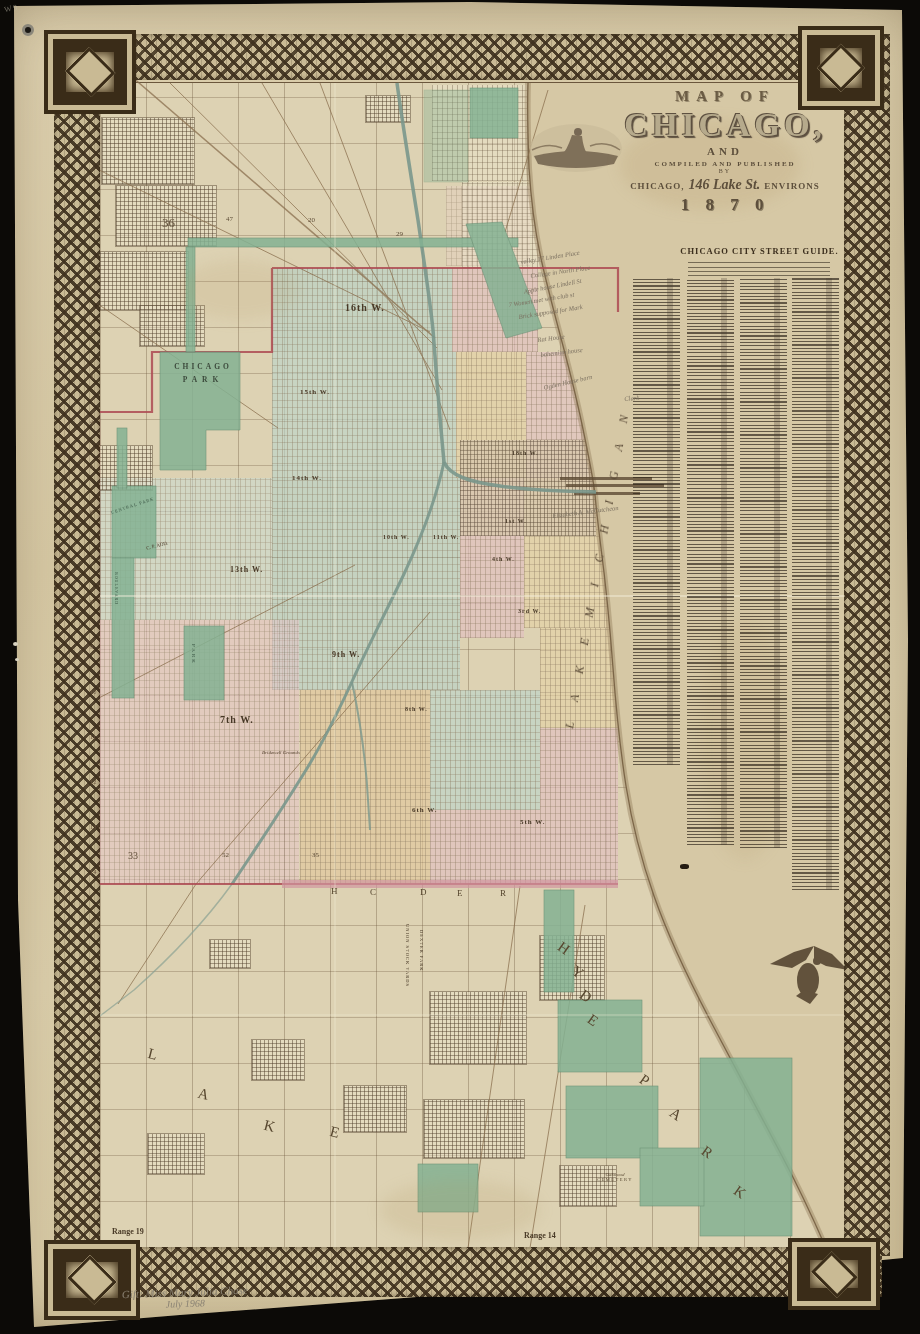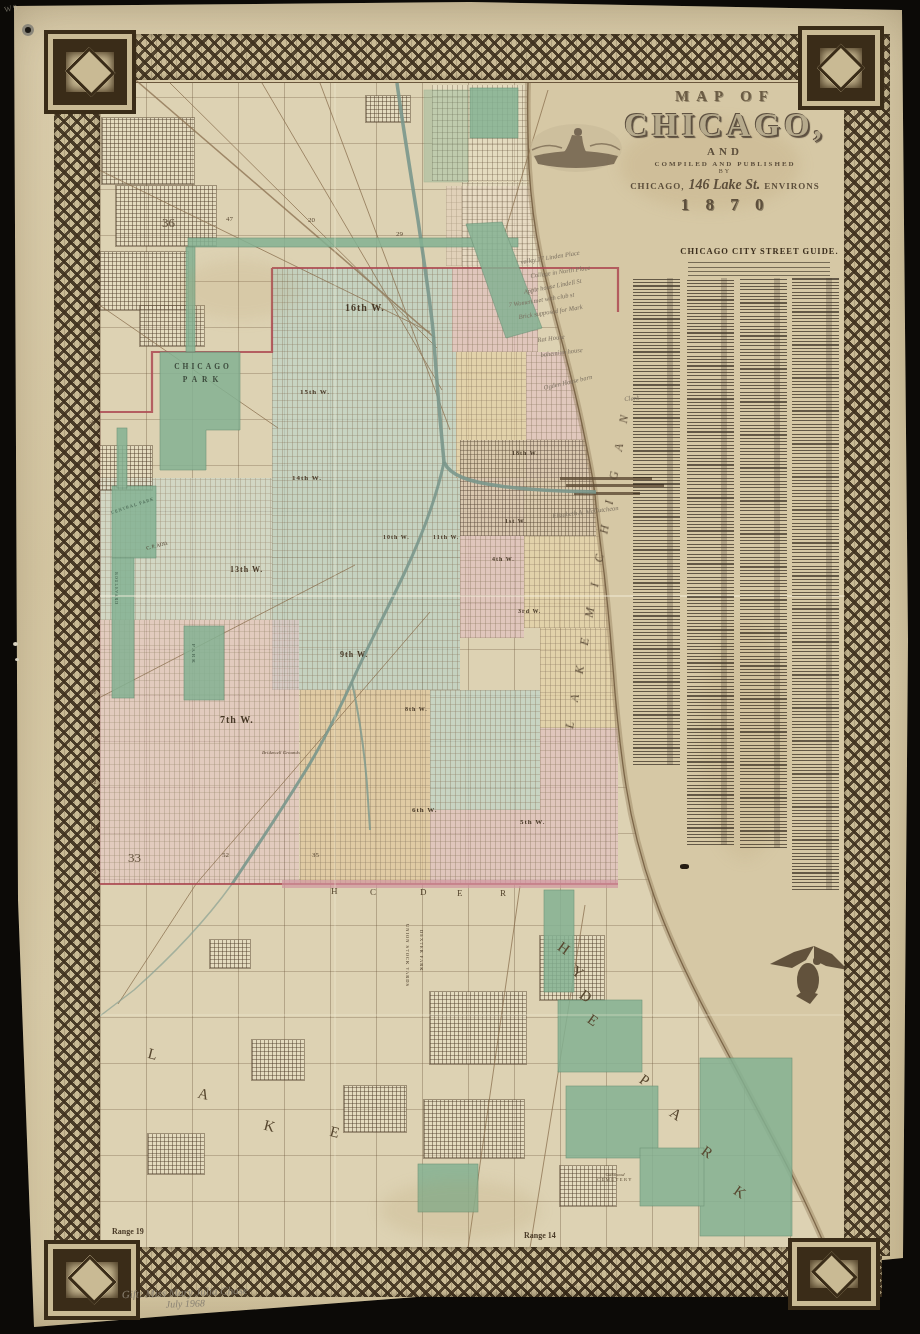--- a/index.html
+++ b/index.html
@@ -224,21 +224,21 @@
       <div class="t" style="position: absolute; left: 345px; top: 302px; font-size: 10px; letter-spacing: 1px; color: rgb(71, 56, 38); font-weight: bold;">16th W.</div>
       <div class="t" style="position: absolute; left: 300px; top: 388px; font-size: 7px; letter-spacing: 1px; color: rgb(71, 56, 38); font-weight: bold;">15th W.</div>
       <div class="t" style="position: absolute; left: 292px; top: 474px; font-size: 7px; letter-spacing: 1px; color: rgb(71, 56, 38); font-weight: bold;">14th W.</div>
       <div class="t" style="position: absolute; left: 230px; top: 565px; font-size: 8px; letter-spacing: 1px; color: rgb(71, 56, 38); font-weight: bold;">13th W.</div>
       <div class="t" style="position: absolute; left: 512px; top: 450px; font-size: 6px; letter-spacing: 1px; color: rgb(71, 56, 38); font-weight: bold;">18th W.</div>
       <div class="t" style="position: absolute; left: 383px; top: 534px; font-size: 6px; letter-spacing: 1px; color: rgb(71, 56, 38); font-weight: bold;">10th W.</div>
       <div class="t" style="position: absolute; left: 433px; top: 534px; font-size: 6px; letter-spacing: 1px; color: rgb(71, 56, 38); font-weight: bold;">11th W.</div>
       <div class="t" style="position: absolute; left: 505px; top: 518px; font-size: 6px; letter-spacing: 1px; color: rgb(71, 56, 38); font-weight: bold;">1st W.</div>
       <div class="t" style="position: absolute; left: 492px; top: 556px; font-size: 6px; letter-spacing: 1px; color: rgb(71, 56, 38); font-weight: bold;">4th W.</div>
       <div class="t" style="position: absolute; left: 518px; top: 608px; font-size: 6px; letter-spacing: 1px; color: rgb(71, 56, 38); font-weight: bold;">3rd W.</div>
-      <div class="t" style="position: absolute; left: 340px; top: 650px; font-size: 8px; letter-spacing: 1px; color: rgb(71, 56, 38); font-weight: bold;">9th W.</div>
+      <div class="t" style="position: absolute; left: 332px; top: 650px; font-size: 8px; letter-spacing: 1px; color: rgb(71, 56, 38); font-weight: bold;">9th W.</div>
       <div class="t" style="position: absolute; left: 405px; top: 706px; font-size: 6px; letter-spacing: 1px; color: rgb(71, 56, 38); font-weight: bold;">8th W.</div>
       <div class="t" style="position: absolute; left: 220px; top: 714px; font-size: 10px; letter-spacing: 1px; color: rgb(71, 56, 38); font-weight: bold;">7th W.</div>
       <div class="t" style="position: absolute; left: 412px; top: 806px; font-size: 7px; letter-spacing: 1px; color: rgb(71, 56, 38); font-weight: bold;">6th W.</div>
       <div class="t" style="position: absolute; left: 520px; top: 818px; font-size: 7px; letter-spacing: 1px; color: rgb(71, 56, 38); font-weight: bold;">5th W.</div>
       <div class="t" style="position: absolute; left: 90px; top: 283px; font-size: 6.5px; color: rgb(107, 87, 64);">1</div>
       <div class="t" style="position: absolute; left: 90px; top: 328px; font-size: 6.5px; color: rgb(107, 87, 64);">2</div>
       <div class="t" style="position: absolute; left: 90px; top: 373px; font-size: 6.5px; color: rgb(107, 87, 64);">3</div>
       <div class="t" style="position: absolute; left: 90px; top: 418px; font-size: 6.5px; color: rgb(107, 87, 64);">4</div>
       <div class="t" style="position: absolute; left: 90px; top: 463px; font-size: 6.5px; color: rgb(107, 87, 64);">5</div>
       <div class="t" style="position: absolute; left: 90px; top: 508px; font-size: 6.5px; color: rgb(107, 87, 64);">6</div>
@@ -247,21 +247,21 @@
       <div class="t" style="position: absolute; left: 90px; top: 643px; font-size: 6.5px; color: rgb(107, 87, 64);">9</div>
       <div class="t" style="position: absolute; left: 90px; top: 688px; font-size: 6.5px; color: rgb(107, 87, 64);">10</div>
       <div class="t" style="position: absolute; left: 90px; top: 733px; font-size: 6.5px; color: rgb(107, 87, 64);">11</div>
       <div class="t" style="position: absolute; left: 90px; top: 778px; font-size: 6.5px; color: rgb(107, 87, 64);">12</div>
       <div class="t" style="position: absolute; left: 90px; top: 823px; font-size: 6.5px; color: rgb(107, 87, 64);">13</div>
       <div class="t" style="position: absolute; left: 90px; top: 868px; font-size: 6.5px; color: rgb(107, 87, 64);">14</div>
       <div class="t" style="position: absolute; left: 134px; top: 215px; font-size: 13px; color: rgb(95, 78, 56); margin-left: 28px;">36</div>
       <div class="t" style="position: absolute; left: 226px; top: 215px; font-size: 7px; color: rgb(95, 78, 56);">47</div>
       <div class="t" style="position: absolute; left: 308px; top: 216px; font-size: 7px; color: rgb(95, 78, 56);">20</div>
       <div class="t" style="position: absolute; left: 396px; top: 217px; font-size: 7px; color: rgb(95, 78, 56); margin-top: 13px;">29</div>
-      <div class="t" style="position: absolute; left: 128px; top: 850px; font-size: 13px; color: rgb(95, 78, 56); text-align: center;">33</div>
+      <div class="t" style="position: absolute; left: 128px; top: 850px; font-size: 10px; color: rgb(95, 78, 56); text-align: center;">33</div>
       <div class="t" style="position: absolute; left: 222px; top: 851px; font-size: 7px; color: rgb(95, 78, 56);">52</div>
       <div class="t" style="position: absolute; left: 312px; top: 851px; font-size: 7px; color: rgb(95, 78, 56);">35</div>
       <div class="t" style="position: absolute; left: 148px; top: 1046px; font-size: 15px; color: rgb(87, 71, 47); transform: rotate(14deg);">L</div>
       <div class="t" style="position: absolute; left: 198px; top: 1086px; font-size: 15px; color: rgb(87, 71, 47); transform: rotate(14deg);">A</div>
       <div class="t" style="position: absolute; left: 264px; top: 1118px; font-size: 15px; color: rgb(87, 71, 47); transform: rotate(14deg);">K</div>
       <div class="t" style="position: absolute; left: 330px; top: 1124px; font-size: 15px; color: rgb(87, 71, 47); transform: rotate(14deg);">E</div>
       <div class="t" style="position: absolute; left: 558px; top: 940px; font-size: 15px; color: rgb(87, 71, 47); transform: rotate(35deg);">H</div>
       <div class="t" style="position: absolute; left: 572px; top: 964px; font-size: 15px; color: rgb(87, 71, 47); transform: rotate(35deg);">Y</div>
       <div class="t" style="position: absolute; left: 580px; top: 988px; font-size: 15px; color: rgb(87, 71, 47); transform: rotate(35deg);">D</div>
       <div class="t" style="position: absolute; left: 588px; top: 1012px; font-size: 15px; color: rgb(87, 71, 47); transform: rotate(35deg);">E</div>

